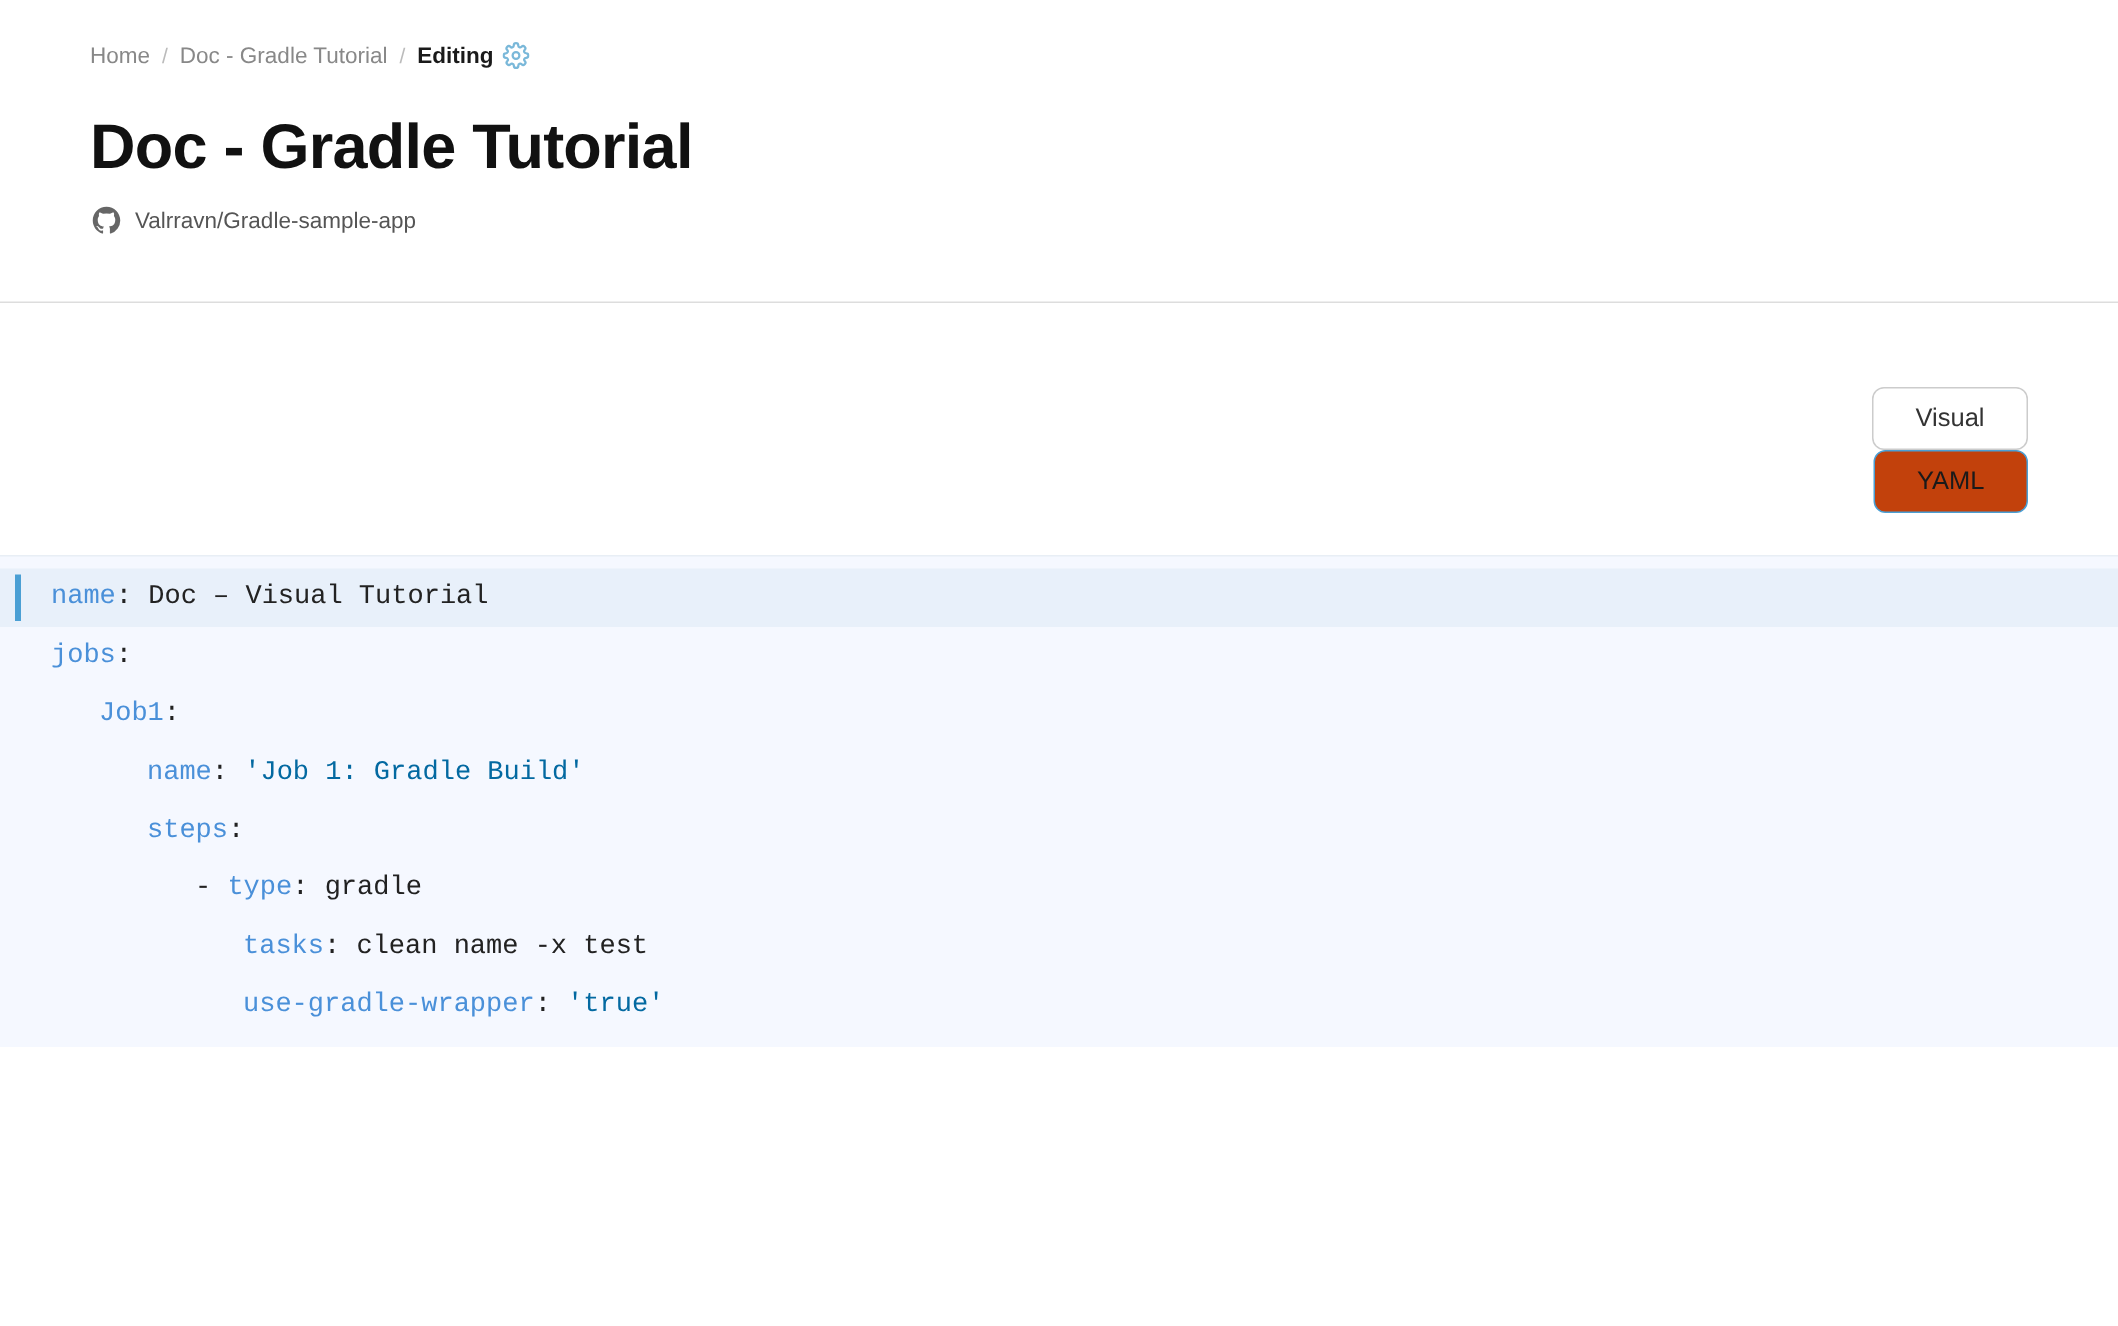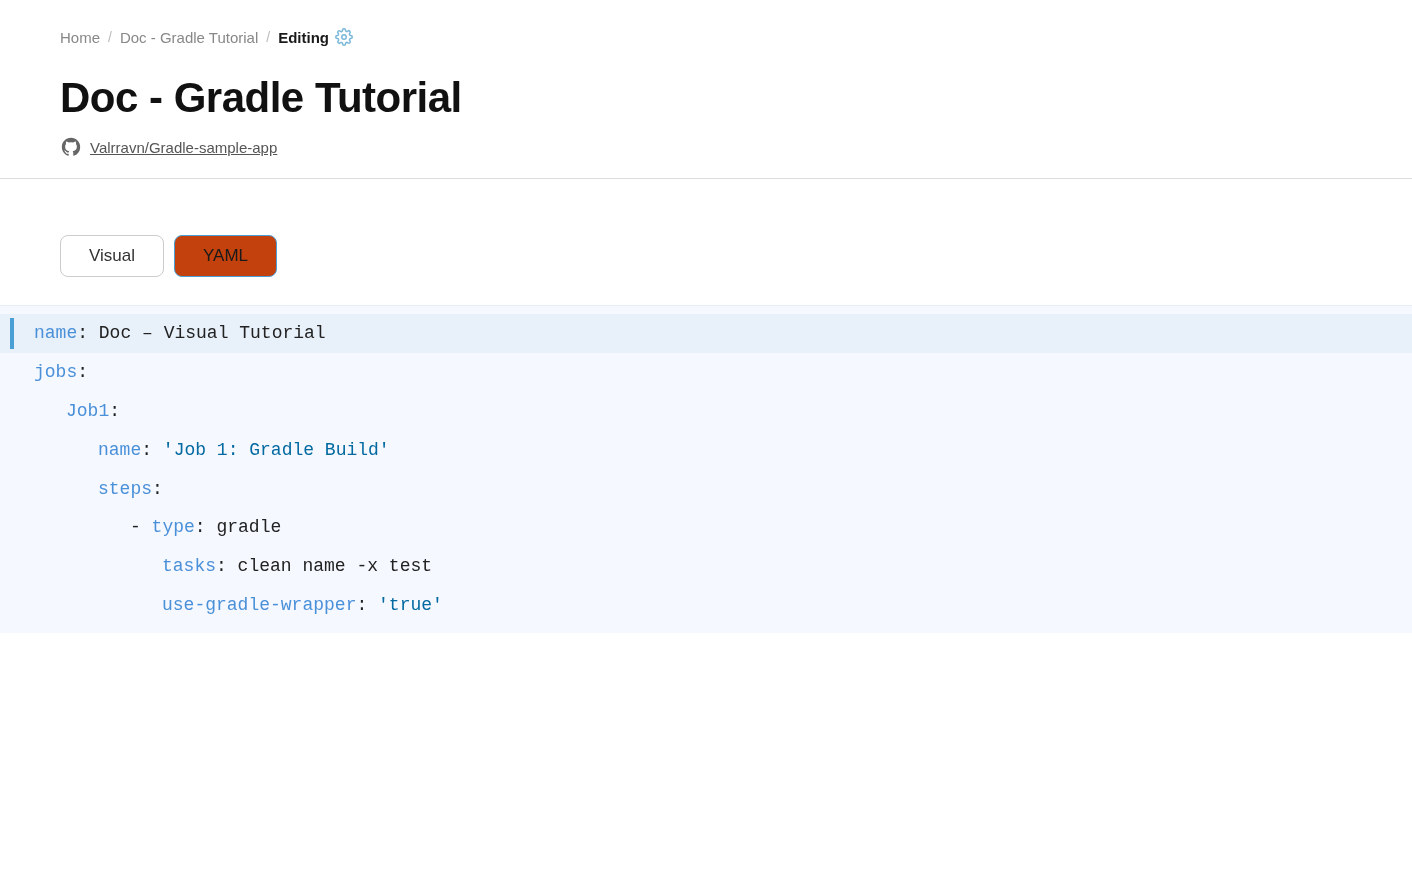--- a/index.html
+++ b/index.html
@@ -61,45 +61,44 @@
       letter-spacing: -0.5px;
     }
 
     
     .repo-info {
       display: flex;
       align-items: center;
       gap: 8px;
       color: #555;
       font-size: 15px;
-      margin-bottom: 20px;
-      text-decoration: underline;
+      margin-bottom: 43px;
     }
 
     .github-icon {
       width: 22px;
       height: 22px;
       color: #555;
     }
 
     
     .divider {
       border: none;
       border-top: 1px solid #ddd;
       margin: 0 -60px;
       margin-bottom: 28px;
     }
 
     
     .toolbar {
       display: flex;
       align-items: flex-end;
-      gap: 10px;
       margin-bottom: 0;
       padding-bottom: 0;
+      flex-direction: column;
     }
 
     .tab-button {
       padding: 10px 28px;
       font-size: 17px;
       border: 1.5px solid #ccc;
       border-radius: 8px;
       background: #fff;
       cursor: pointer;
       color: #333;

